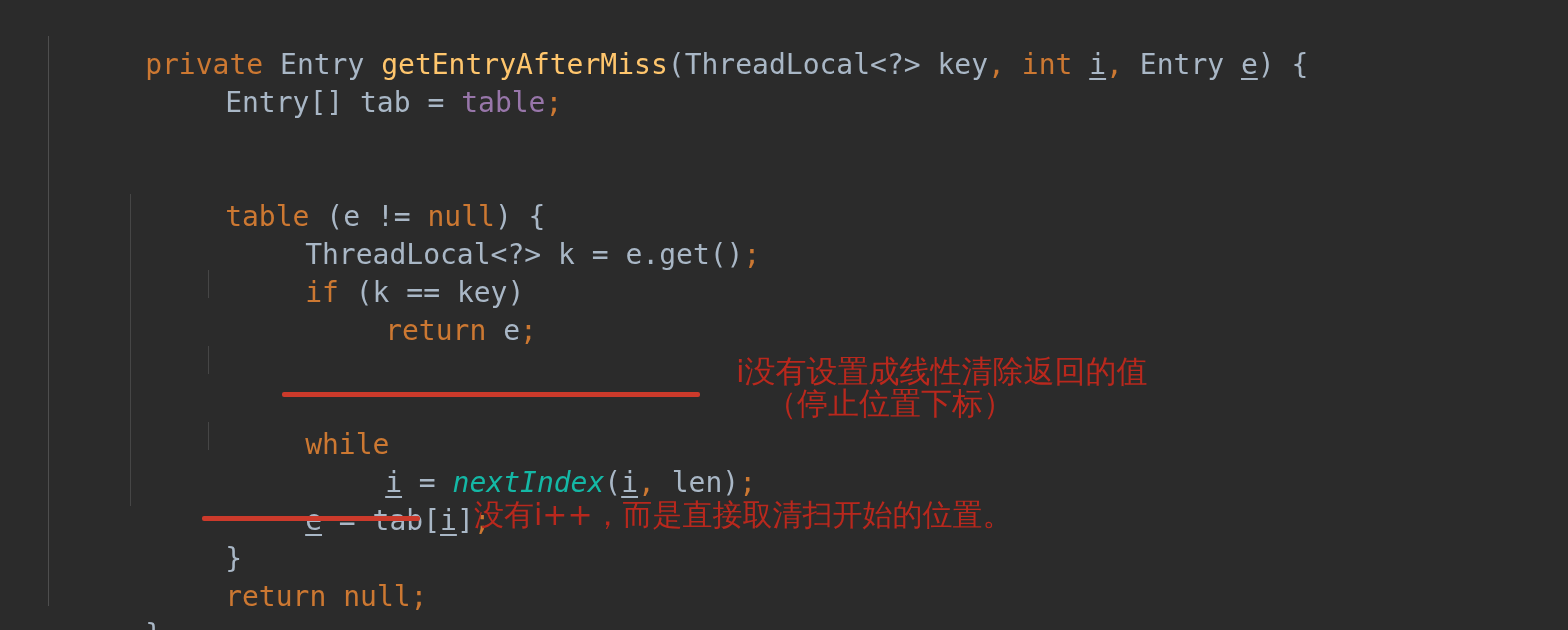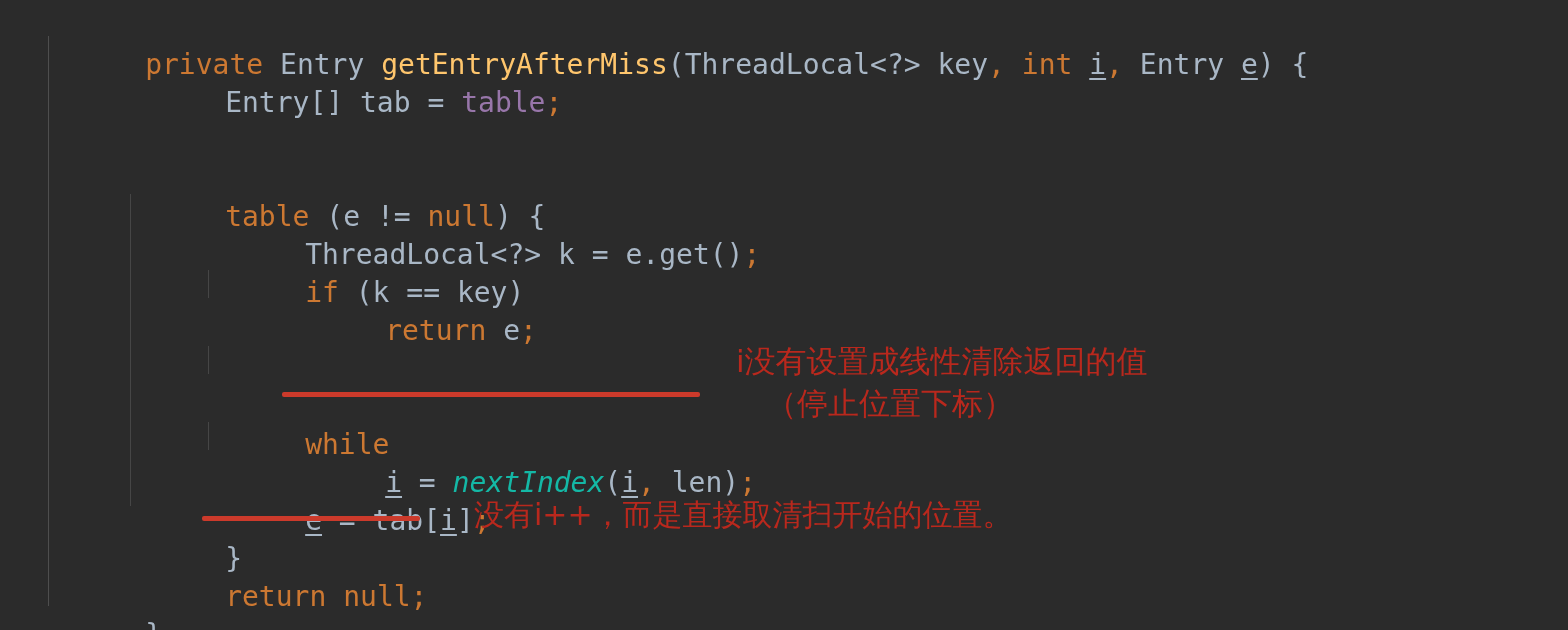--- a/index.html
+++ b/index.html
@@ -134,17 +134,17 @@
 
     <div class="line" style="top:578px; left:44px;">
       <span class="plain">}</span>
     </div>
 
   </div>
 
   <div class="underline" style="left:282px; top:392px; width:418px;"></div>
   <div class="underline" style="left:202px; top:516px; width:218px;"></div>
 
-  <div class="anno" style="left:736px; top:341px;">i没有设置成线性清除返回的值</div>
+  <div class="anno" style="left:736px; top:351px;">i没有设置成线性清除返回的值</div>
   <div class="anno" style="left:766px; top:383px;">（停止位置下标）</div>
   <div class="anno small" style="left:474px; top:495px;">没有i++，而是直接取清扫开始的位置。</div>
 
 </div>
 
 </body></html>

